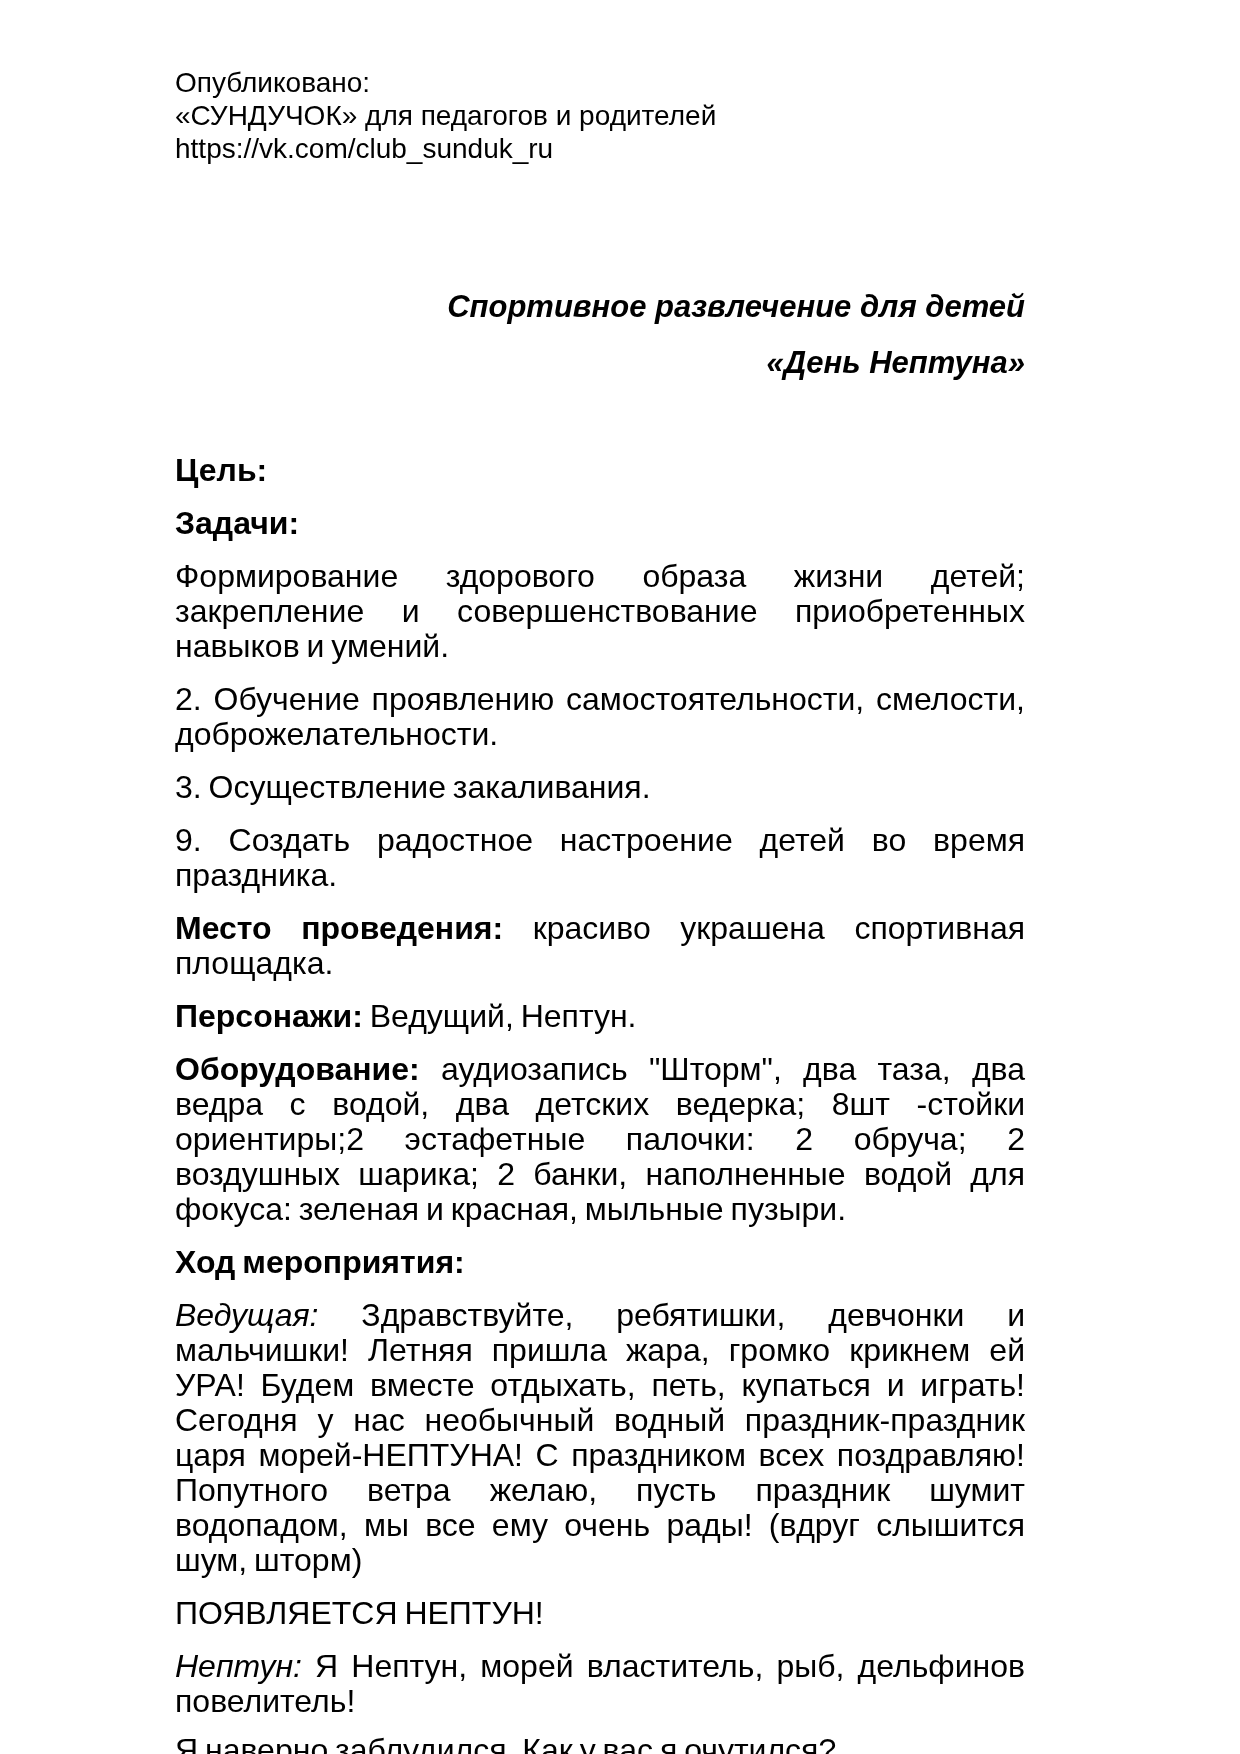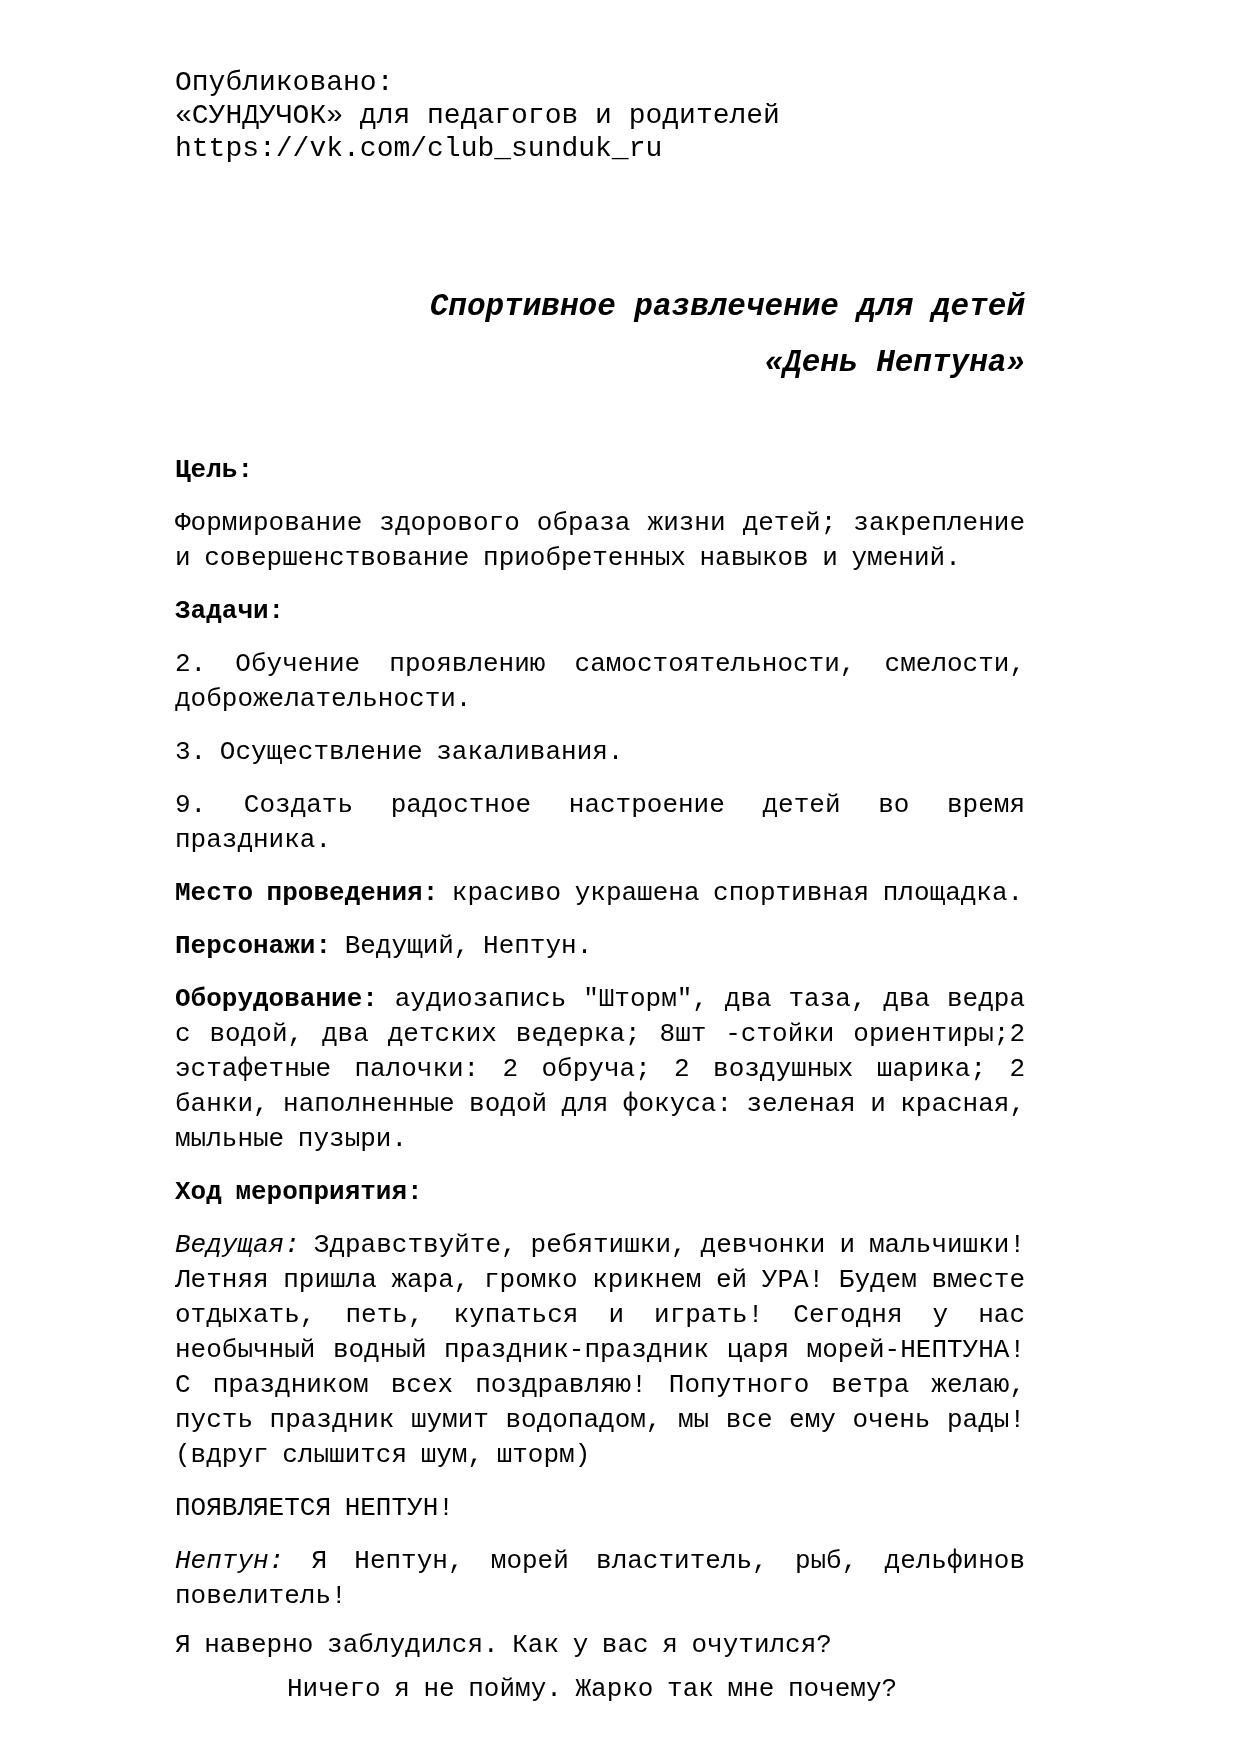--- a/index.html
+++ b/index.html
@@ -6,21 +6,21 @@
     margin: 0;
     padding: 0;
     background: #ffffff;
   }
   .page {
     position: relative;
     width: 1130px;
     height: 1754px;
     background: #ffffff;
     color: #000000;
-    font-family: Liberation Mono, monospace;
+    font-family: Liberation Sans, sans-serif;
     overflow: hidden;
   }
   .content {
     padding: 66px 105px 0 175px; 
   }
   .published {
     font-size: 28px;
     line-height: 33px;
     text-align: left;
   }
@@ -30,21 +30,21 @@
     line-height: 56px;
     font-weight: bold;
     font-style: italic;
     text-align: right;
   }
   #paragraphs {
     margin-top: 62px;
   }
   .para {
     margin: 18px 0 0 0;
-    font-size: 26px;
+    font-size: 32px;
     line-height: 35px;
     text-align: justify;
     word-spacing: -2px;
   }
   .para:first-child { margin-top: 0; }
   .label.bold   { font-weight: bold; }
   .label.italic { font-style: italic; }
   
   #paragraphs .para:nth-child(14) { margin-top: 14px; }                      
   #paragraphs .para:nth-child(15) { margin-top: 9px; padding-left: 112px; } 
@@ -62,23 +62,23 @@
     </div>
 
     <div class="doc-title">
       <div>Спортивное развлечение для детей</div>
       <div>«День Нептуна»</div>
     </div>
 
     <div id="paragraphs">
   <p class="para"><span class="label bold">Цель:</span><span class="text"></span></p>
 
+  <p class="para"><span class="label bold">Задачи:</span><span class="text"></span></p>
+
   <p class="para"><span class="text">Формирование здорового образа жизни детей; закрепление и совершенствование приобретенных навыков и умений.</span></p>
-
-  <p class="para"><span class="label bold">Задачи:</span><span class="text"></span></p>
 
 
   <p class="para"><span class="text">2. Обучение проявлению самостоятельности, смелости, доброжелательности.</span></p>
 
   <p class="para"><span class="text">3. Осуществление закаливания.</span></p>
 
   <p class="para"><span class="text">9. Создать радостное настроение детей во время праздника.</span></p>
 
   <p class="para"><span class="label bold">Место проведения:</span><span class="text"> красиво украшена спортивная площадка.</span></p>
 

